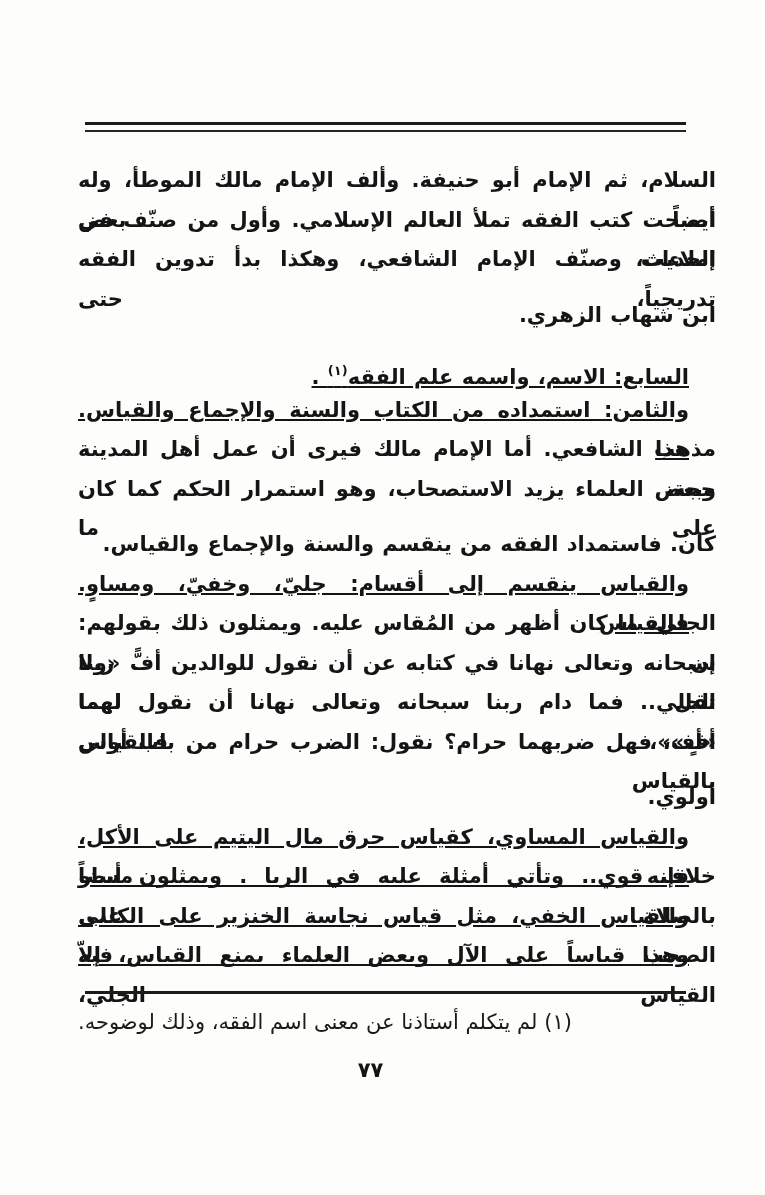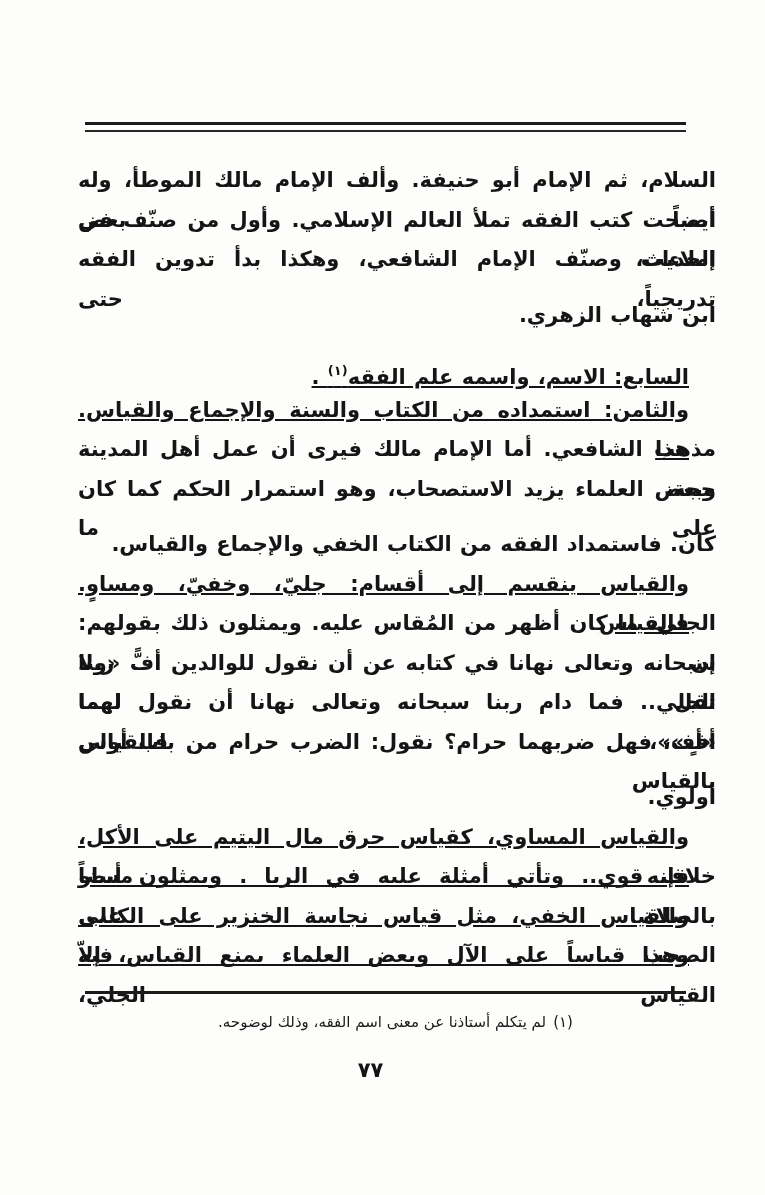--- a/index.html
+++ b/index.html
@@ -74,22 +74,22 @@
     height: 3px;
     background: #1b1b1b;
   }
   
   .footnote {
     position: absolute;
     top: 1007px;
     right: 52px;
     left: 78px;
     direction: rtl;
-    text-align: center;
-    font-size: 15px;
+    text-align: left;
+    font-size: 21px;
     font-weight: normal;
     line-height: 30px;
     color: #1a1a1a;
   }
   .footnote .fn-marker { margin-left: 7px; }
 
   
   .page-number {
     position: absolute;
     top: 1058px;
@@ -125,21 +125,21 @@
     <div class="para">
       <div class="line pend pstart">
         <span>السابع: الاسم، واسمه علم الفقه</span><sup class="fn-ref">(١)</sup><span> .</span>
       </div>
     </div>
 
     <div class="para">
       <div class="line pstart">والثامن: استمداده من الكتاب والسنة والإجماع والقياس. هذا</div>
       <div class="line">مذهب الشافعي. أما الإمام مالك فيرى أن عمل أهل المدينة حجة،</div>
       <div class="line">وبعض العلماء يزيد الاستصحاب، وهو استمرار الحكم كما كان على ما</div>
-      <div class="line pend">كان. فاستمداد الفقه من الكتاب الخفي والإجماع والقياس.</div>
+      <div class="line pend">كان. فاستمداد الفقه من ينقسم والسنة والإجماع والقياس.</div>
     </div>
 
     <div class="para">
       <div class="line pstart">والقياس ينقسم إلى أقسام: جليّ، وخفيّ، ومساوٍ. فالقياس</div>
       <div class="line">الجلي، ما كان أظهر من المُقاس عليه. ويمثلون ذلك بقولهم: إن ربنا</div>
       <div class="line">سبحانه وتعالى نهانا في كتابه عن أن نقول للوالدين أفًّ «ولا تقل لهما</div>
       <div class="line">الجلي.. فما دام ربنا سبحانه وتعالى نهانا أن نقول لهما «أف»، فالقياس</div>
       <div class="line">أفٍ»، فهل ضربهما حرام؟ نقول: الضرب حرام من باب أولى بالقياس</div>
       <div class="line pend">أولوي.</div>
     </div>

